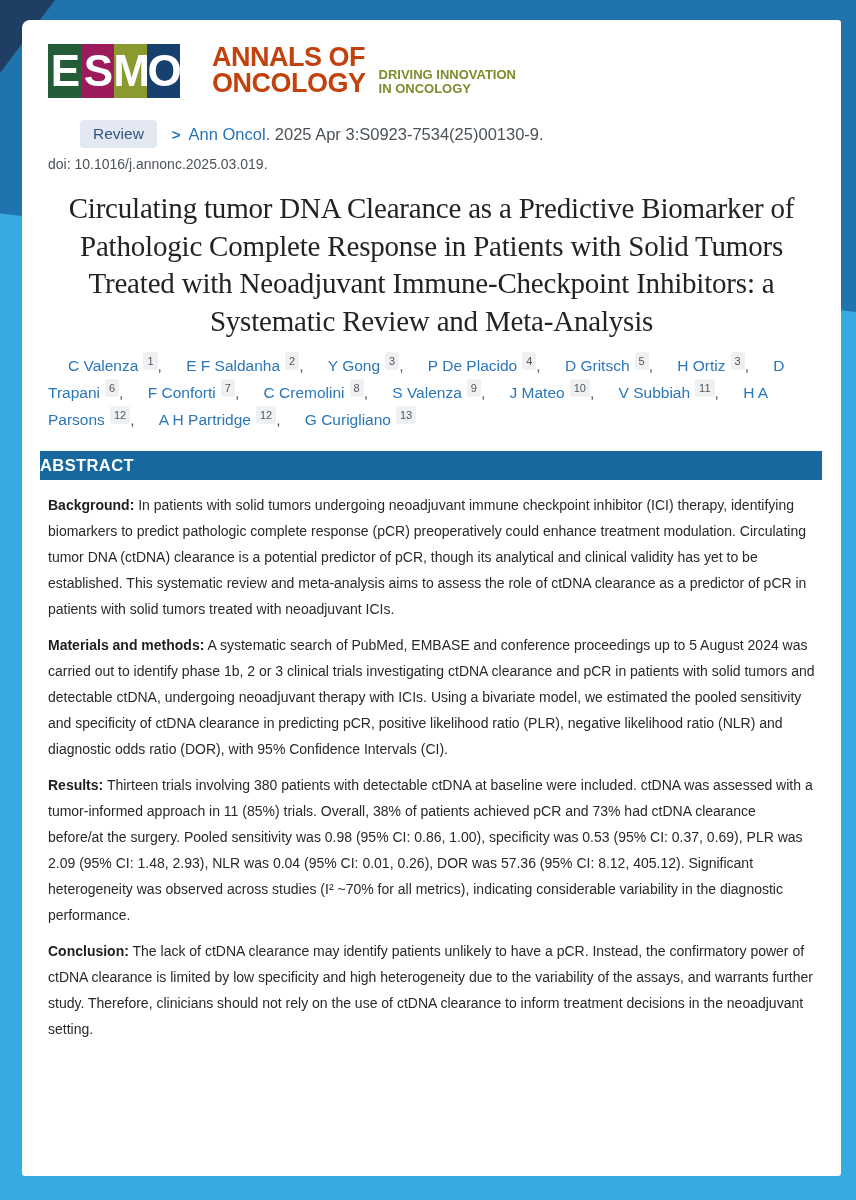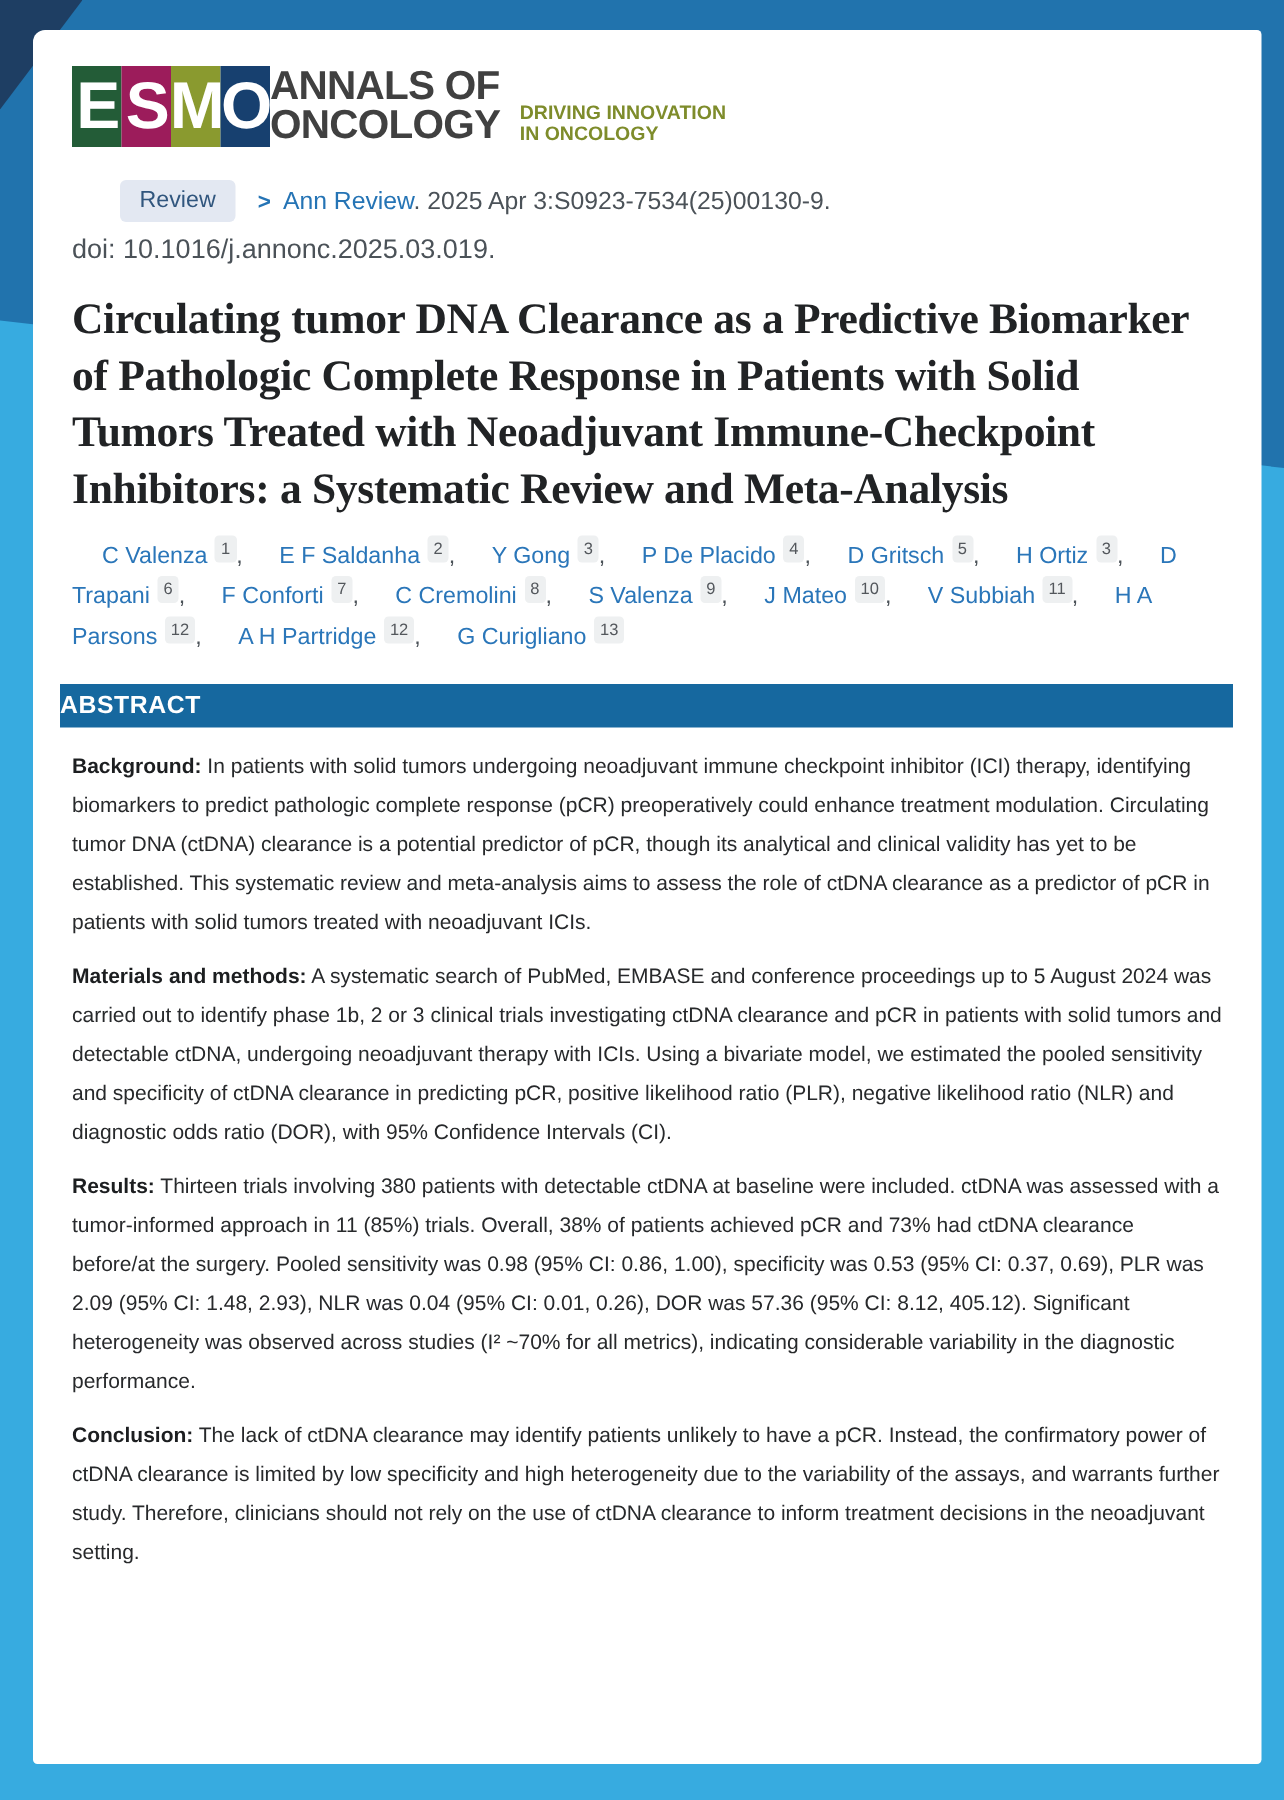--- a/index.html
+++ b/index.html
@@ -24,41 +24,41 @@
     padding:24px 26px 0 26px; box-sizing:border-box; overflow:hidden;
   }
   
   .logo-row { display:flex; align-items:flex-start; height:56px; }
   .esmo-tiles { display:flex; }
   .tile {
     width:33px; height:54px; display:flex; align-items:center; justify-content:center;
     color:#fff; font-weight:700; font-size:44px; letter-spacing:-2px; overflow:hidden;
   }
   .journal-name {
-    margin-left:0; color:#404040; font-weight:700; font-size:27px;
+    margin-left:32px; color:#c2410c; font-weight:700; font-size:27px;
     line-height:26px; letter-spacing:-0.5px; white-space:pre-line;
   }
   .tagline {
     margin-left:13px; color:#7e8c2b; font-weight:700; font-size:13px;
     line-height:13.5px; align-self:flex-end; margin-bottom:5px; white-space:pre-line;
   }
   
   .meta-row { margin-top:20px; display:flex; align-items:center; font-size:16.5px; color:#4b5258;padding-left:32px; }
   .badge {
     background:#e3e8f2; color:#31567e; font-size:15.5px;
     padding:5px 13px; border-radius:4px; margin-right:15px;
   }
   .chev { color:#2574b5; font-weight:700; margin-right:8px; font-size:15px; }
   .jlink { color:#2574b5; text-decoration:none; }
-  .doi-row { margin-top:8px; font-size:18px; color:#4b5258; }
+  .doi-row { margin-top:8px; font-size:14px; color:#4b5258; }
   .doi-link { color:#4b5258; text-decoration:none; }
   
   .title {
-    margin:18px 0 0 0; font-family:"Liberation Serif", serif; font-weight:700;
-    font-size:29px; line-height:37.5px; color:#212325; letter-spacing:-0.2px;
+    margin:18px 0 0 0; font-family:"Liberation Serif", serif; font-weight:400;
+    font-size:29px; line-height:37.5px; color:#212325; letter-spacing:-0.2px;text-align:center;
   }
   
   .authors { margin-top:12px; font-size:15.5px; line-height:27px; color:#4b5258; }
   .authors a { color:#2a76b9; text-decoration:none;margin-left:20px; }
   .aff {
     background:#eef0f1; color:#53575c; font-size:11px; line-height:0;
     padding:3px 4px; border-radius:3px; margin-left:5px;
   }
   
   .abs-bar {
@@ -90,21 +90,21 @@
       </div>
     <div class="journal-name">ANNALS OF
 ONCOLOGY</div>
     <div class="tagline">DRIVING INNOVATION
 IN ONCOLOGY</div>
   </div>
 
   <div class="meta-row">
     <span class="badge">Review</span>
     <span class="chev">&gt;</span>
-    <span><a href="#" class="jlink">Ann Review</a><span>. 2025 Apr 3:S0923-7534(25)00130-9.</span></span>
+    <span><a href="#" class="jlink">Ann Oncol</a><span>. 2025 Apr 3:S0923-7534(25)00130-9.</span></span>
   </div>
   <div class="doi-row">
     <span>doi:</span>
     <a href="#" class="doi-link">10.1016/j.annonc.2025.03.019.</a>
   </div>
 
   <h1 class="title">Circulating tumor DNA Clearance as a Predictive Biomarker of Pathologic Complete Response in Patients with Solid Tumors Treated with Neoadjuvant Immune-Checkpoint Inhibitors: a Systematic Review and Meta-Analysis</h1>
 
   <div class="authors">
     

